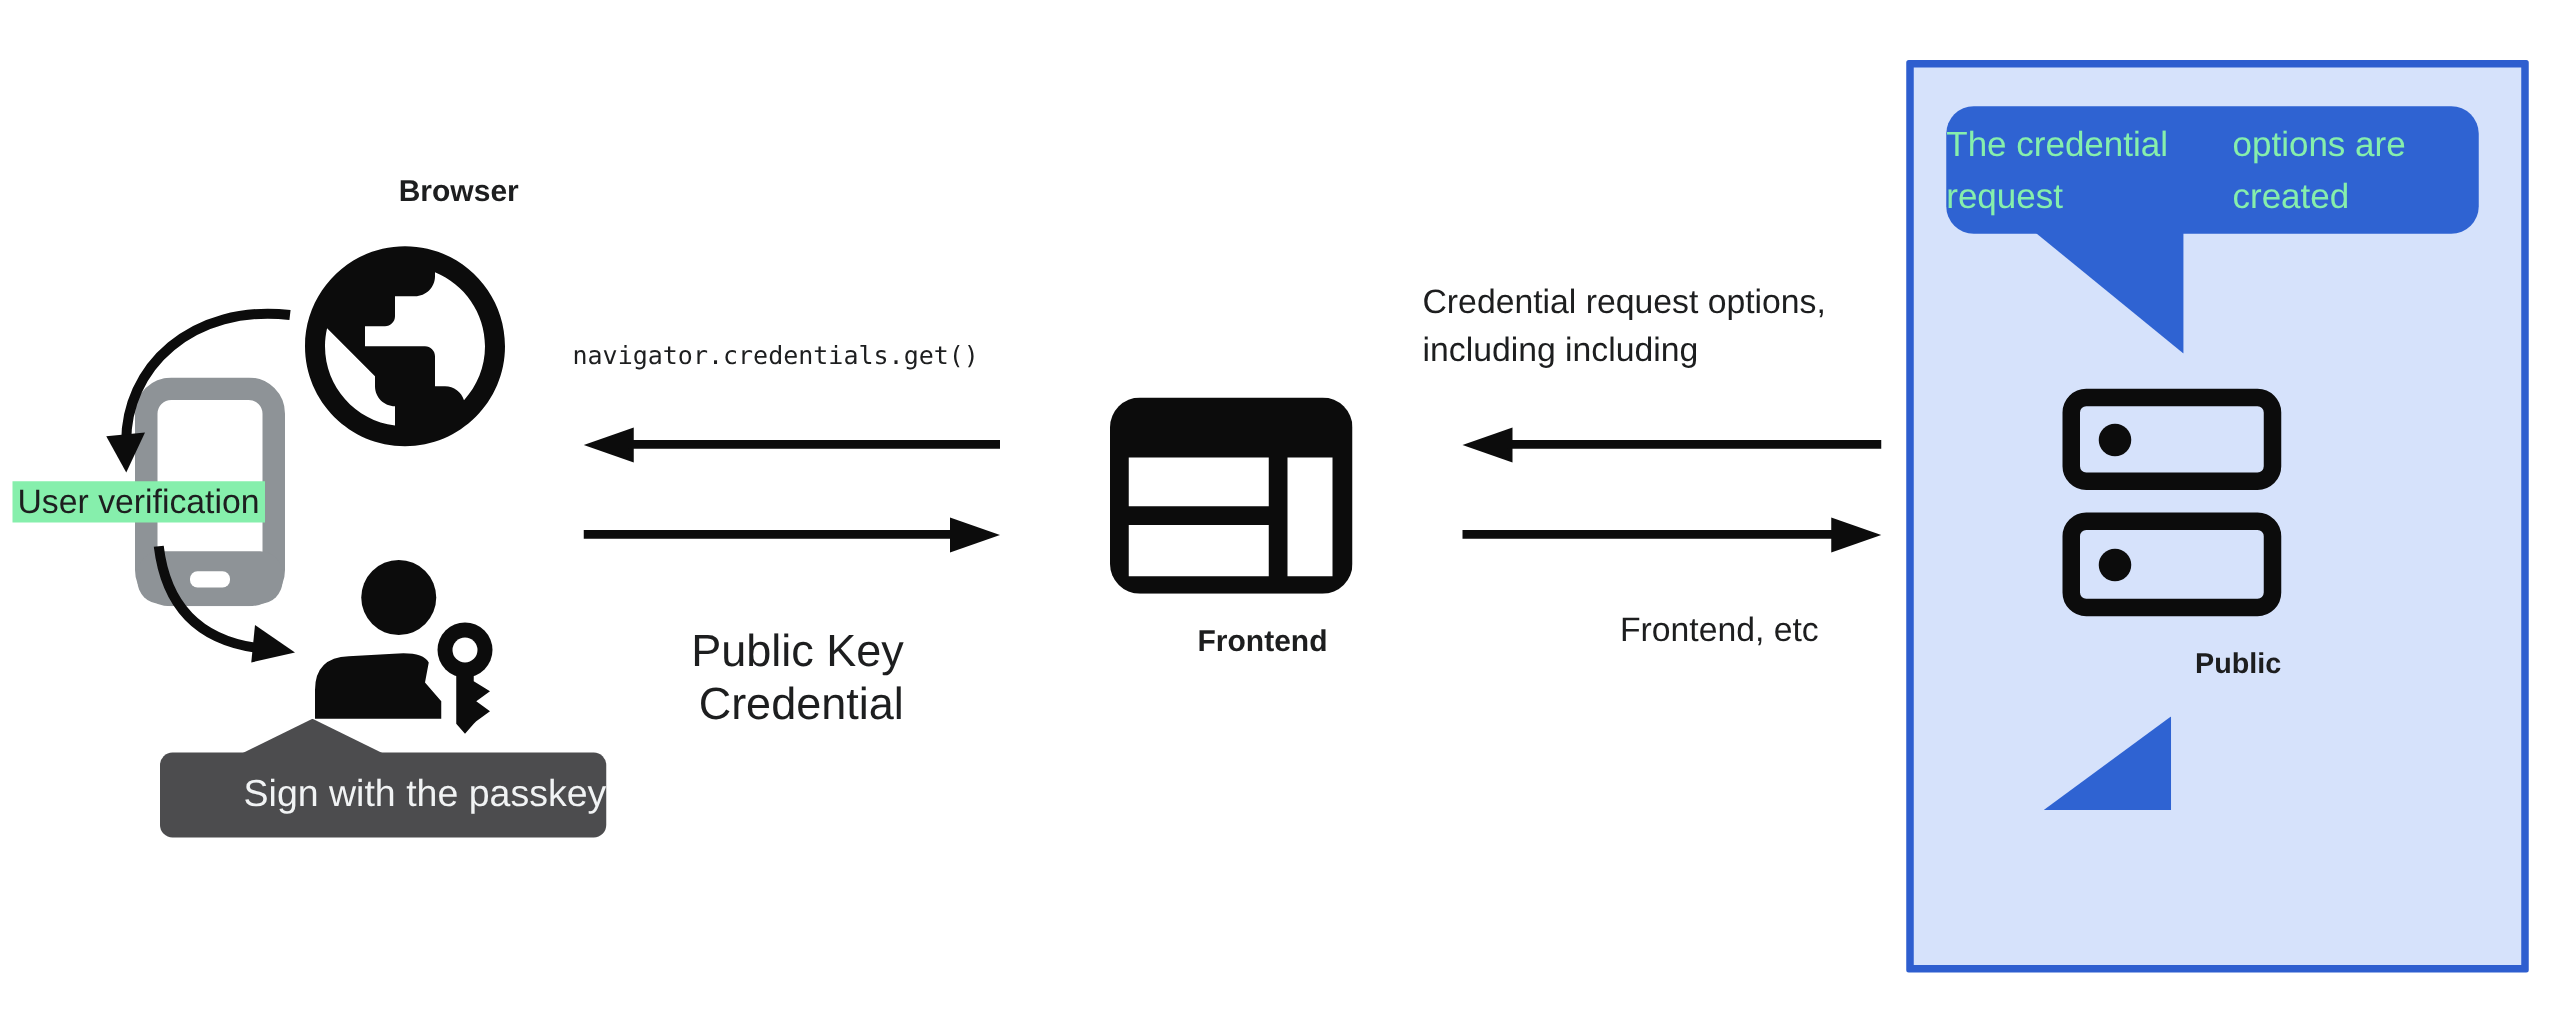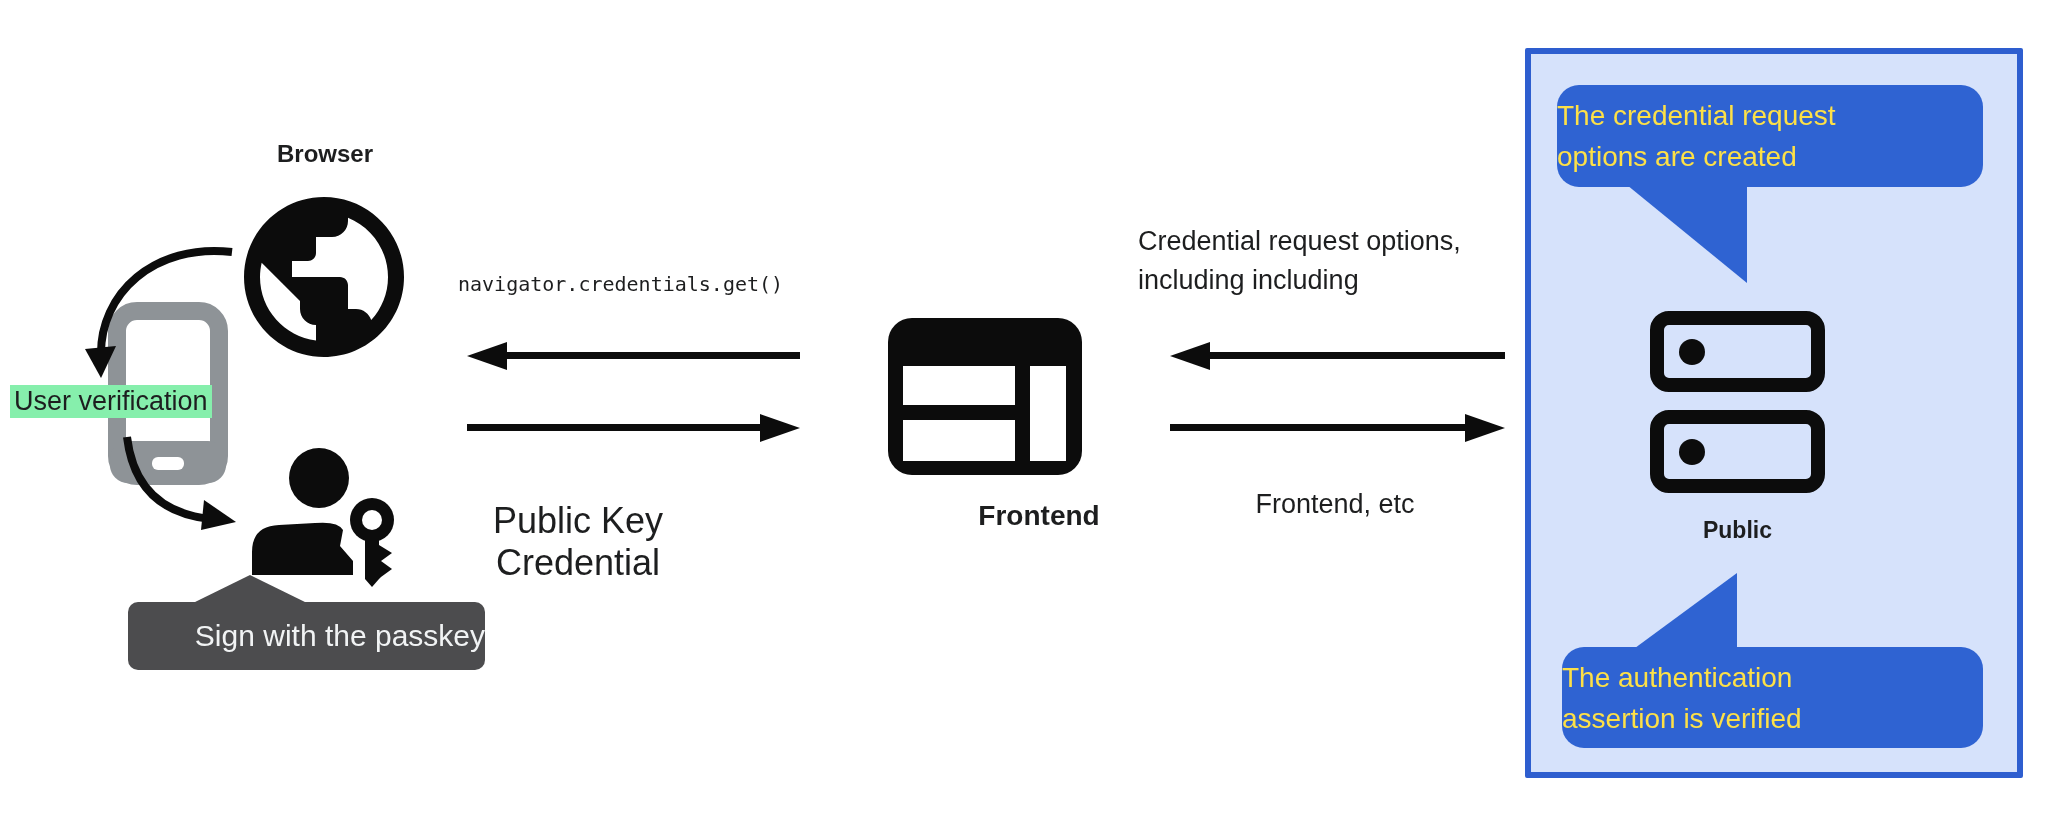--- a/index.html
+++ b/index.html
@@ -3,35 +3,35 @@
 <meta charset="utf-8">
 <style>
   :root{
     --panel_bg:#d6e2fb; --panel_border:#2e5ecf; --bubble:#2f63d2;
     --tooltip:#4c4c4e; --phone_gray:#8e9397; --ink:#1d1e1f; --icon_ink:#0c0c0c;
   }
   html,body{margin:0;padding:0;background:#fff}
   #canvas{position:relative;width:2046px;height:818px;background:#fff;overflow:hidden;
           font-family:"Liberation Sans",sans-serif;color:var(--ink)}
   .abs{position:absolute}
-  .center{text-align:center}
+  .center{text-align:right}
   .bold{font-weight:bold}
   
   .h-arrow{position:absolute;height:28px}
   .h-arrow .shaft{position:absolute;top:10px;height:7px;background:var(--icon_ink)}
   .h-arrow .head{position:absolute;top:0;width:0;height:0}
   .head-left{left:0;border-top:14px solid transparent;border-bottom:14px solid transparent;border-right:40px solid var(--icon_ink)}
   .head-right{right:0;border-top:14px solid transparent;border-bottom:14px solid transparent;border-left:40px solid var(--icon_ink)}
   .shaft-from-left{left:0;right:36px}
   .shaft-from-right{left:36px;right:0}
   
   #server-panel{left:1525px;top:48px;width:498px;height:730px;box-sizing:border-box;
     background:var(--panel_bg);border:6px solid var(--panel_border);border-radius:2px}
-  .bubble{position:absolute;background:var(--bubble);border-radius:22px;color:#fde047;
-    display:flex;flex-direction:column;justify-content:center;align-items:flex-start;
+  .bubble{position:absolute;background:var(--bubble);border-radius:22px;color:#86efac;
+    display:flex;flex-direction:row;justify-content:center;align-items:center;
     font-size:28px;line-height:41px}
   .bubble-tail{position:absolute;background:var(--bubble)}
   
   #passkey-tooltip{left:128px;top:602px;width:357px;height:68px;background:var(--tooltip);
     border-radius:10px;color:#f1f3f4;font-size:30px;line-height:68px;text-align:right}
   #passkey-tooltip-pointer{left:193px;top:575px;width:114px;height:28px;background:var(--tooltip);
     clip-path:polygon(50% 0,0 100%,100% 100%)}
   .code{font-family:"DejaVu Sans Mono",monospace;font-size:20px;color:var(--ink)}
   .white-bg{background:#86efac;padding:1px 4px}
 </style>
@@ -89,21 +89,21 @@
   </div>
 
   <div class="abs center" style="left:433px;top:500px;width:290px;font-size:36px">Public Key Credential</div>
 
   <svg class="abs" style="left:888px;top:318px" width="194" height="157" viewBox="0 0 194 157">
     <rect x="0" y="0" width="194" height="157" rx="24" fill="#0c0c0c"></rect>
     <rect x="15" y="48" width="112" height="39" fill="#ffffff"></rect>
     <rect x="15" y="102" width="112" height="41" fill="#ffffff"></rect>
     <rect x="142" y="48" width="36" height="95" fill="#ffffff"></rect>
   </svg>
-  <div class="abs bold center" style="left:952px;top:500px;width:174px;font-size:28px">Frontend</div>
+  <div class="abs bold center" style="left:888px;top:500px;width:174px;font-size:24px">Frontend</div>
 
   <div class="abs" style="left:1138px;top:222px;font-size:27px;line-height:39px">
     <div>Credential request options,</div>
     <div>including including</div>
   </div>
 
   <div class="h-arrow" style="left:1170px;top:342px;width:335px">
     <div class="head head-left"></div>
     <div class="shaft shaft-from-right"></div>
   </div>
@@ -125,18 +125,14 @@
 
   <svg class="abs" style="left:1648px;top:305px" width="180" height="195" viewBox="0 0 180 195">
     <rect x="9" y="13" width="161" height="67" rx="12" fill="none" stroke="#0c0c0c" stroke-width="14"></rect>
     <circle cx="44" cy="47" r="13" fill="#0c0c0c"></circle>
     <rect x="9" y="112" width="161" height="69" rx="12" fill="none" stroke="#0c0c0c" stroke-width="14"></rect>
     <circle cx="44" cy="147" r="13" fill="#0c0c0c"></circle>
   </svg>
   <div class="abs bold center" style="left:1650px;top:517px;width:175px;font-size:23px">Public</div>
 
   <div class="bubble-tail" style="left:1635px;top:573px;width:102px;height:75px;clip-path:polygon(100% 0,100% 100%,0 100%)"></div>
-  <div class="bubble" style="left:1562px;top:647px;width:421px;height:101px">
-    <div>The authentication</div>
-    <div>assertion is verified</div>
-  </div>
 
 </div>
 
 </body></html>

